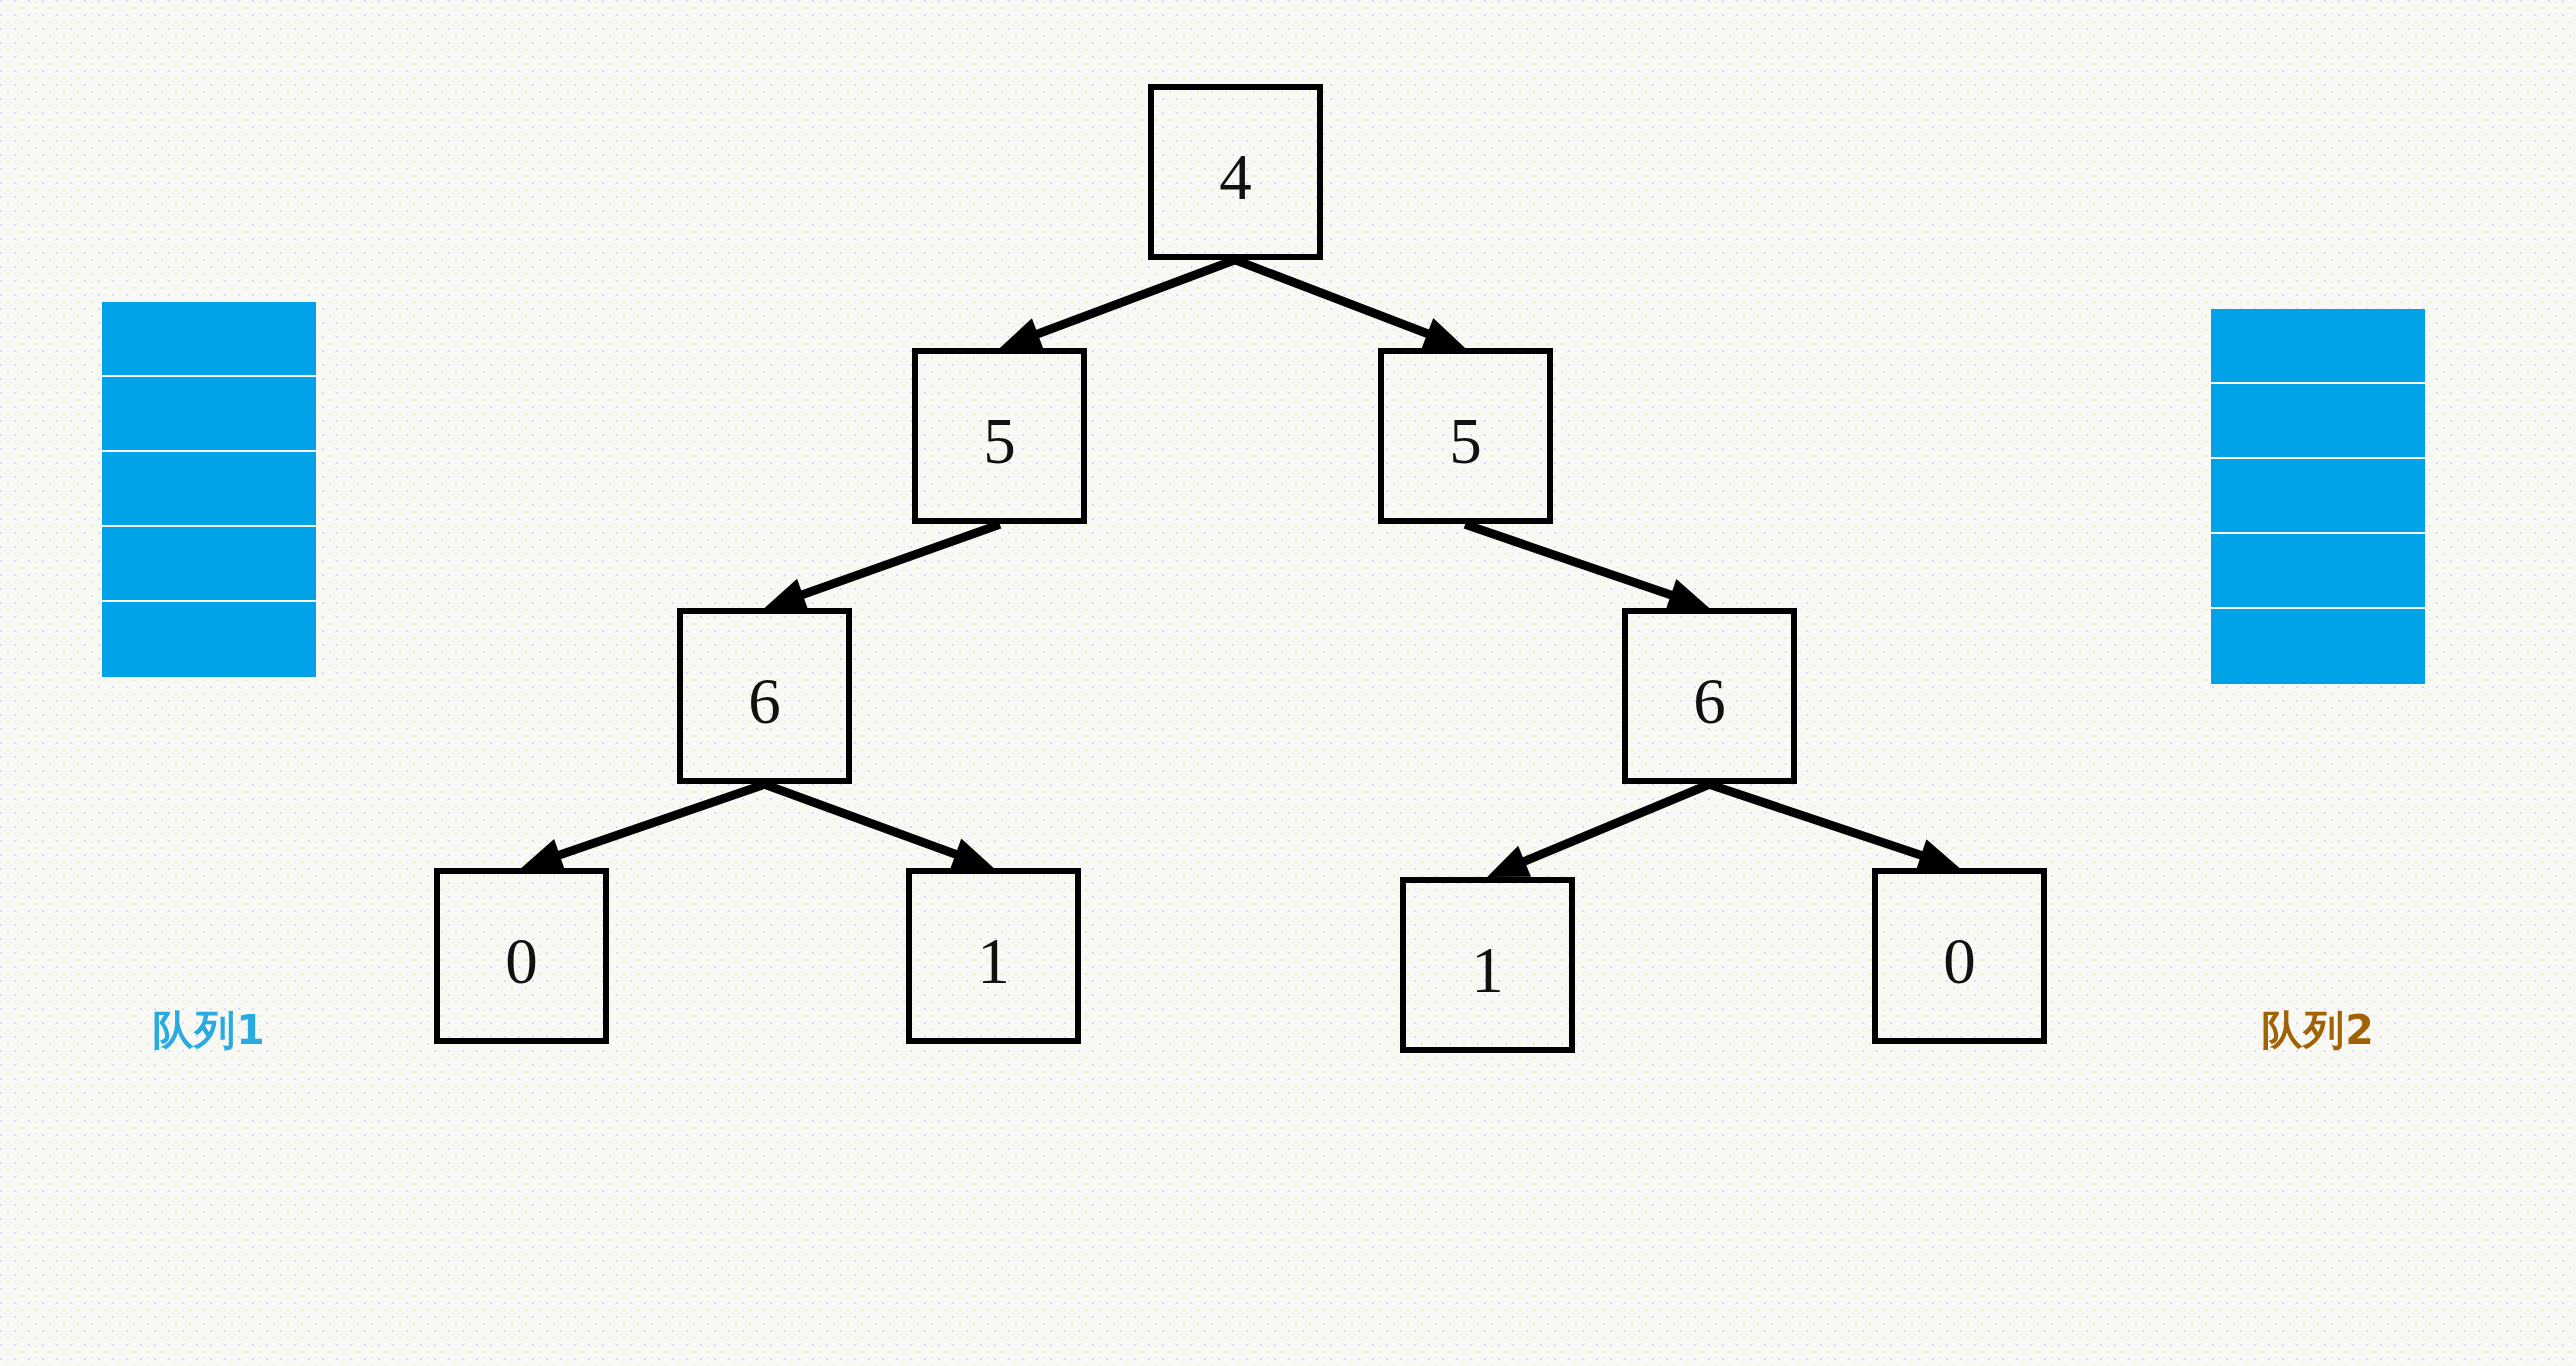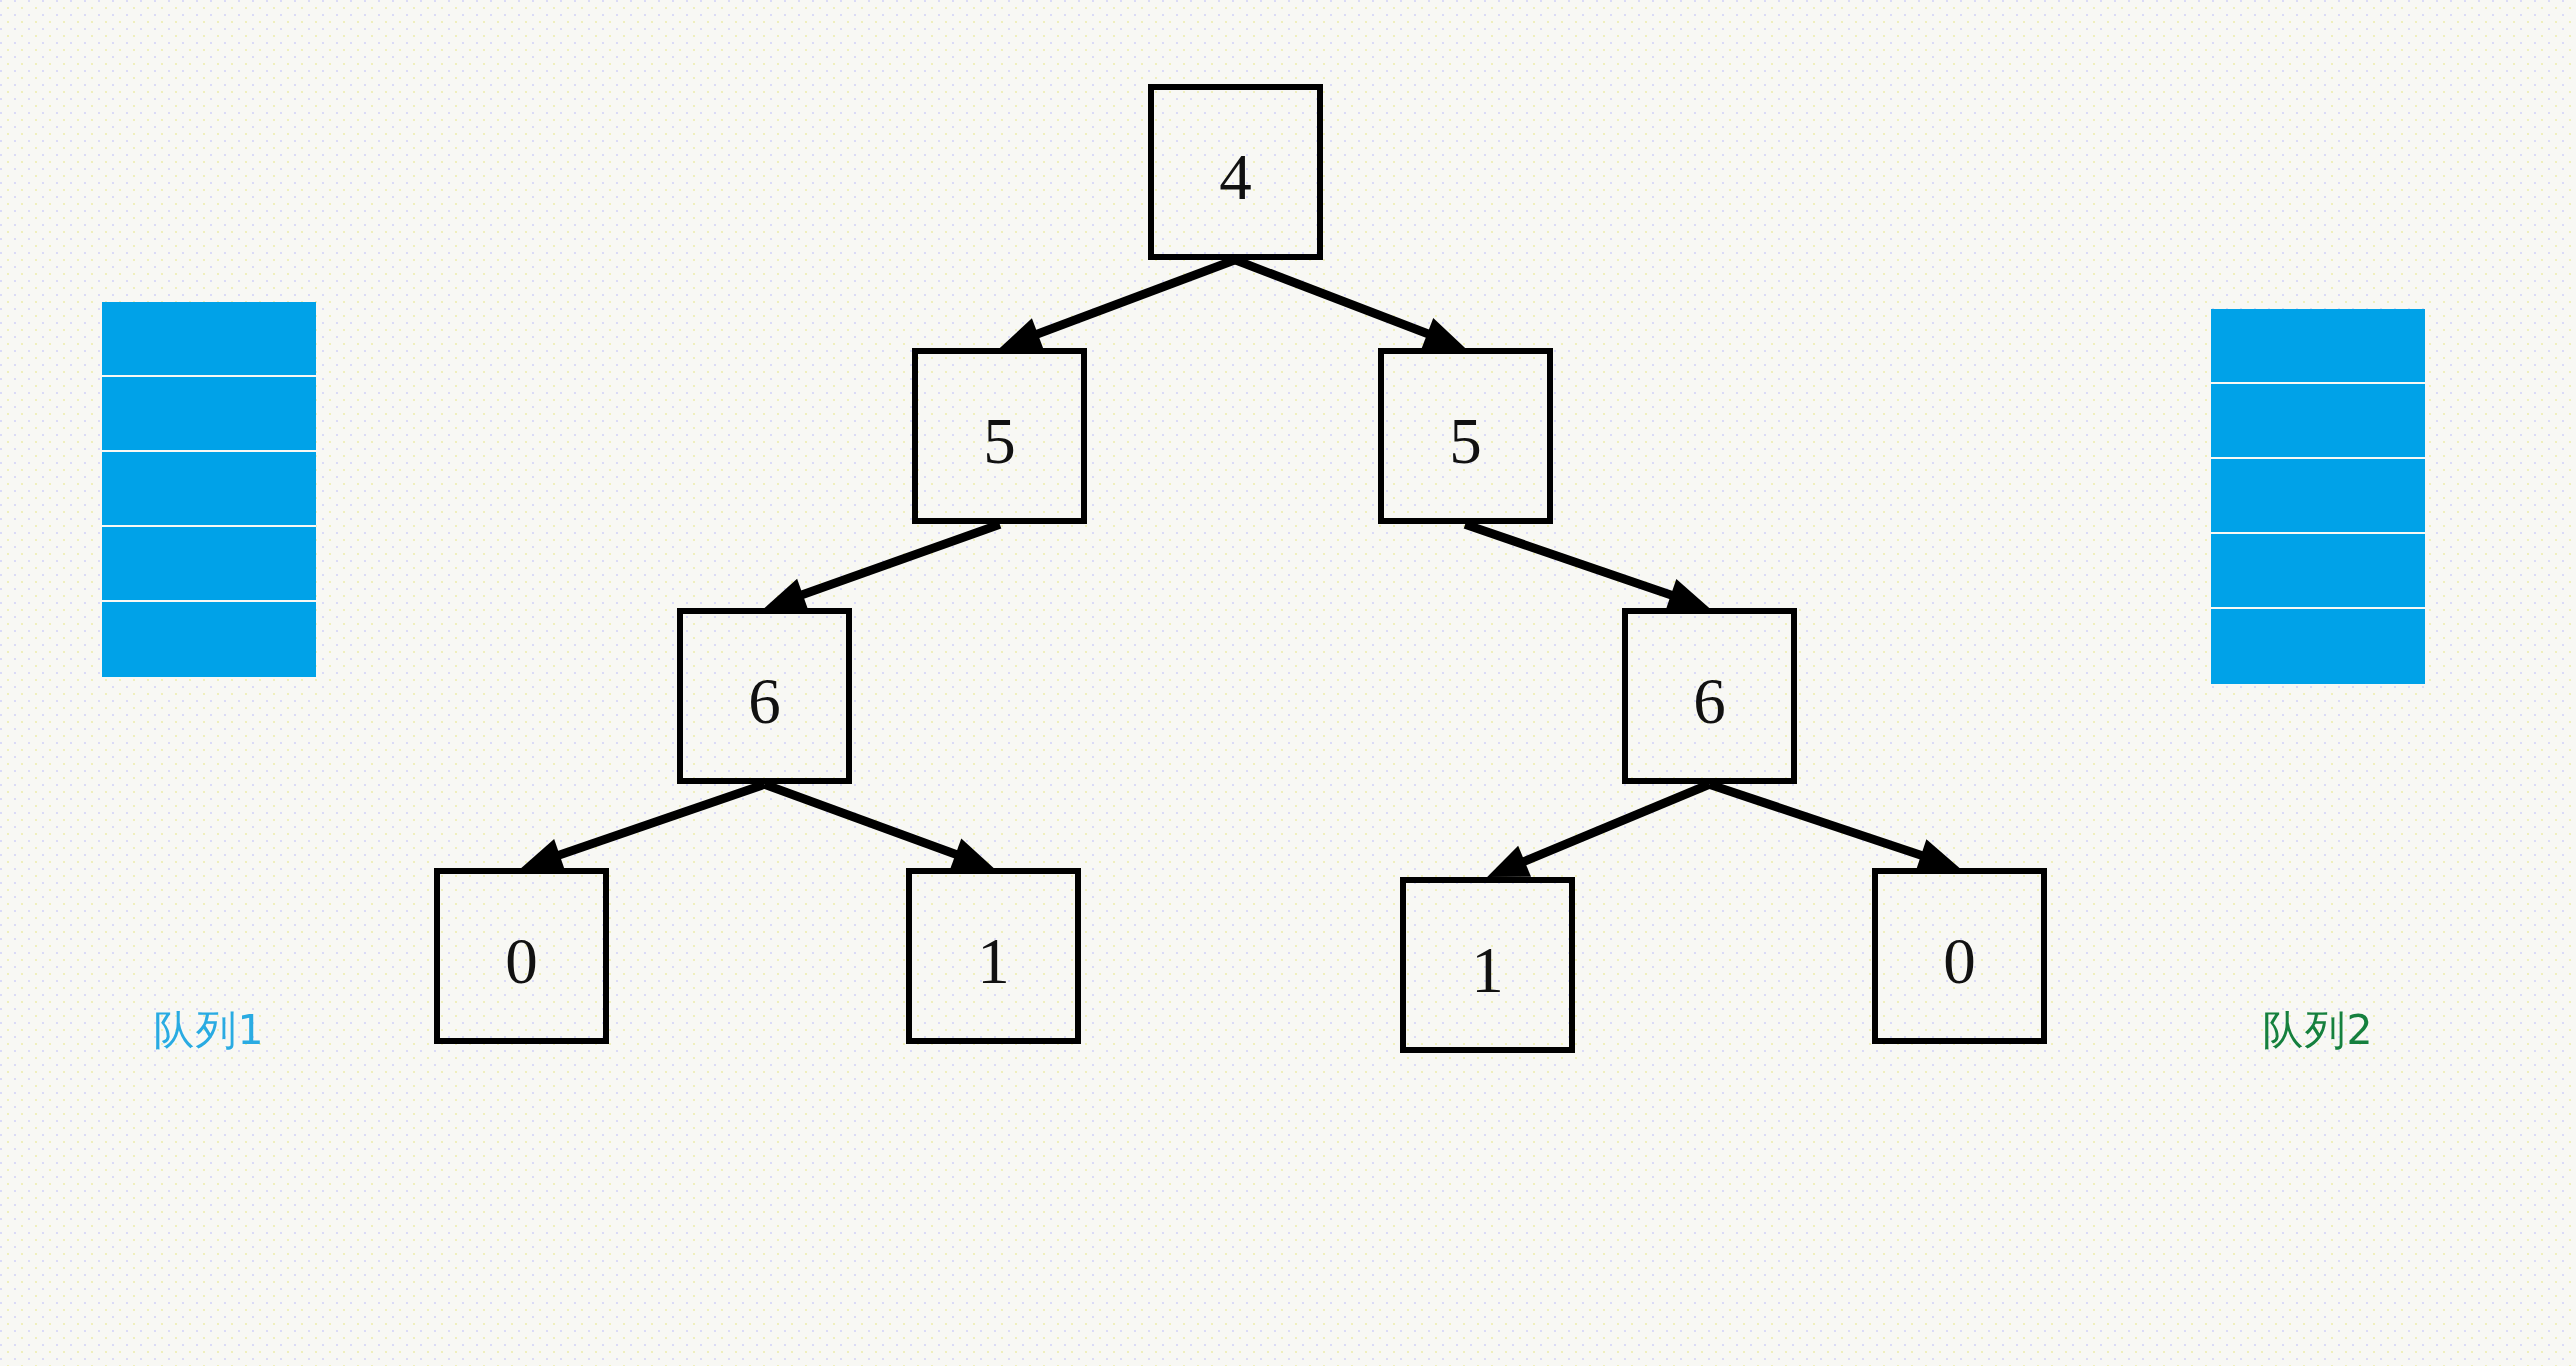--- a/index.html
+++ b/index.html
@@ -72,21 +72,21 @@
     background-color: #00a2e8;
     box-sizing: border-box;
     border-bottom: 2.6px solid #f8f8f4;
   }
   .queue-cell:last-child { border-bottom: none; }
   .queue-label {
     position: absolute;
     width: 100%;
     text-align: center;
     font-family: "DejaVu Sans", "Liberation Sans", sans-serif;
-    font-weight: normal;
+    font-weight: bold;
     font-size: 41px;
     color: #29abe2;
     letter-spacing: 0.9px;
     white-space: nowrap;
   }
   
   #arrow-layer {
     position: absolute;
     left: 0; top: 0;
     width: 2576px;
@@ -177,16 +177,16 @@
       <div class="queue-label" style="left: 102px; top: 1003px; width: 214px; color: rgb(41, 171, 226);">队列1</div>
       <div class="queue" style="left: 2211px; top: 309px; width: 214px; height: 376px;">
         <div class="queue-cells" style="height: 376px;">
           <div class="queue-cell" style="height: 75px; background-color: rgb(0, 162, 232);"></div>
           <div class="queue-cell" style="height: 75px; background-color: rgb(0, 162, 232);"></div>
           <div class="queue-cell" style="height: 75px; background-color: rgb(0, 162, 232);"></div>
           <div class="queue-cell" style="height: 75px; background-color: rgb(0, 162, 232);"></div>
           <div class="queue-cell" style="height: 75px; background-color: rgb(0, 162, 232);"></div>
         </div>
       </div>
-      <div class="queue-label" style="left: 2211px; top: 1003px; width: 214px; color: #15803d;">队列2</div>
+      <div class="queue-label" style="left: 2211px; top: 1003px; width: 214px; color: #a16207;">队列2</div>
     </div>
 </div>
 
 
 </body></html>

